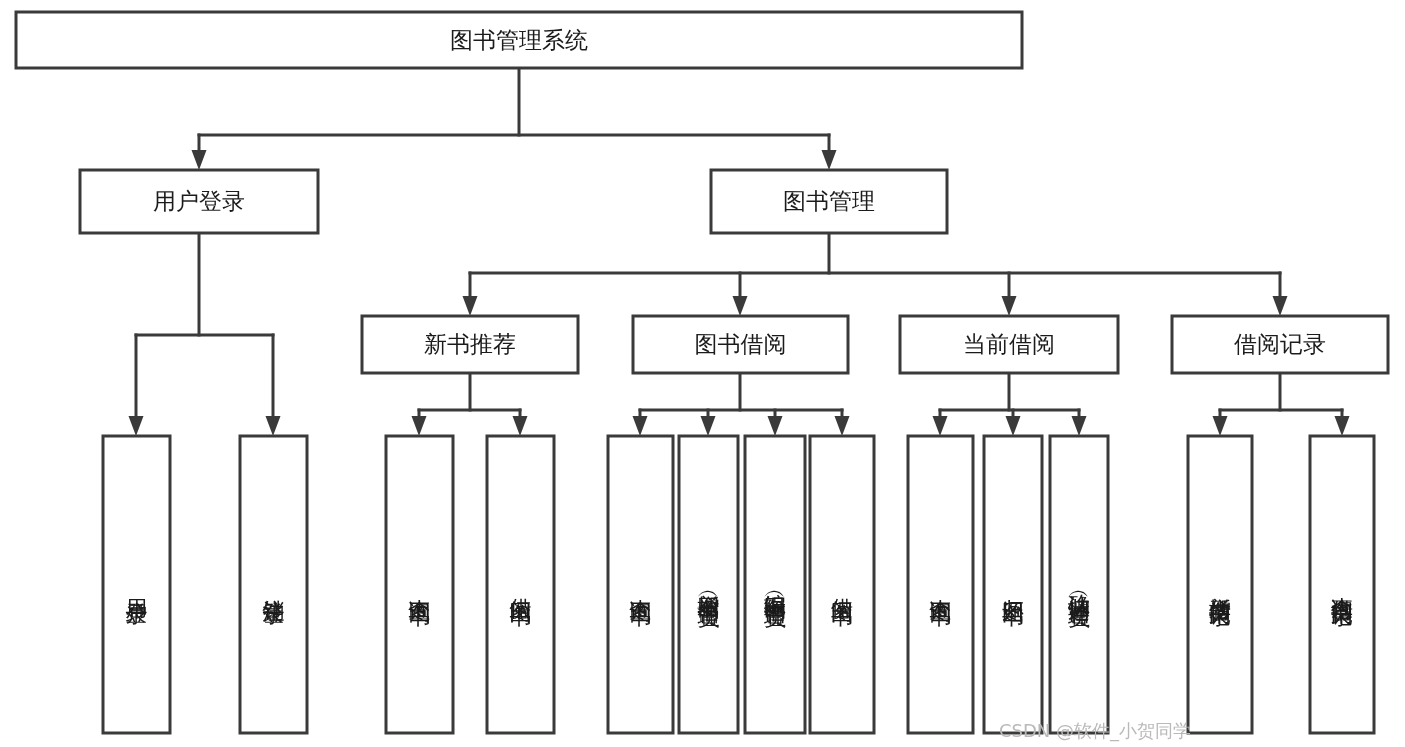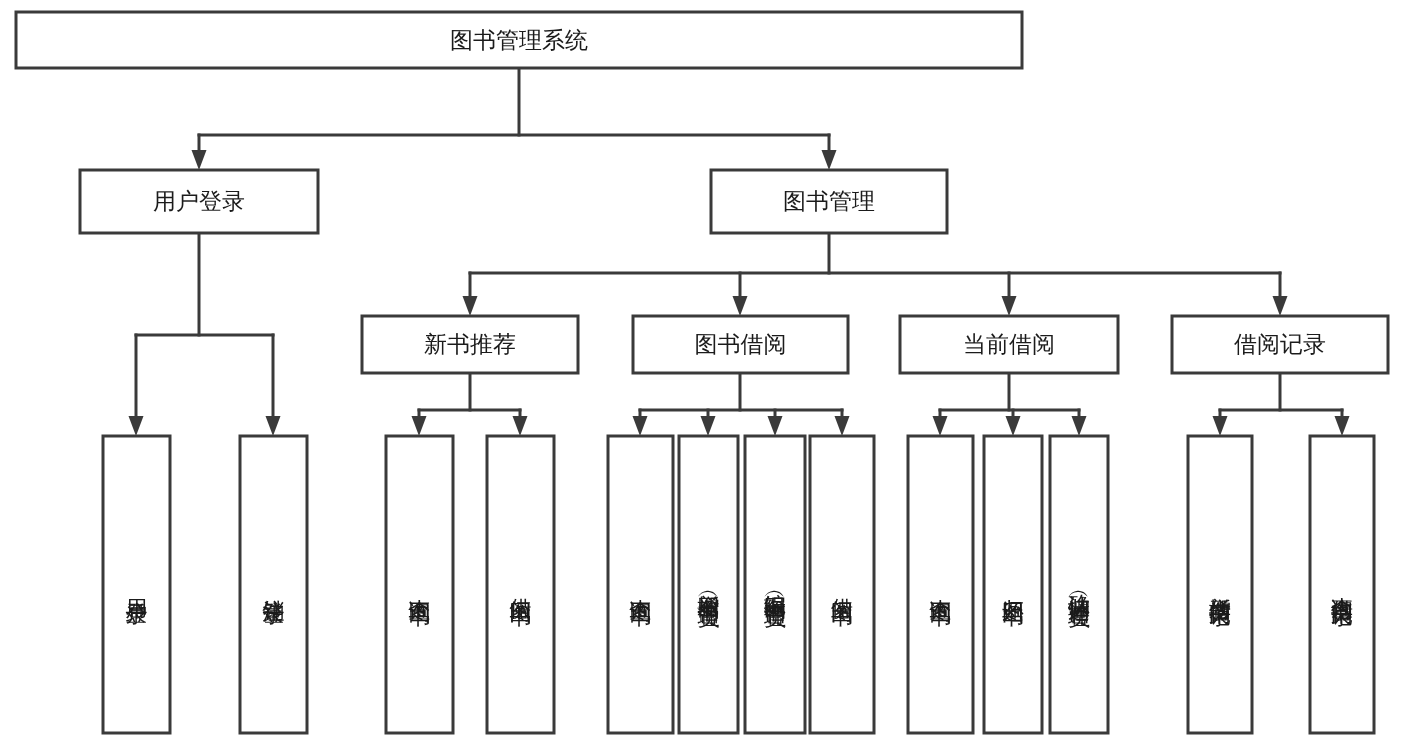--- a/index.html
+++ b/index.html
@@ -248,13 +248,14 @@
       <div class="vtext-wrap" style="position: absolute; left: 1050px; top: 436px; width: 58px; height: 297px;">
         <span class="vtext">确认归还（管理员）</span>
       </div>
       <div class="vtext-wrap" style="position: absolute; left: 1188px; top: 436px; width: 64px; height: 297px;">
         <span class="vtext">新增借阅记录</span>
       </div>
       <div class="vtext-wrap" style="position: absolute; left: 1310px; top: 436px; width: 64px; height: 297px;">
         <span class="vtext">查询借阅记录</span>
       </div>
     </div>
+  <div id="watermark">CSDN @软件_小贺同学</div>
 </div>
 
 </body></html>

